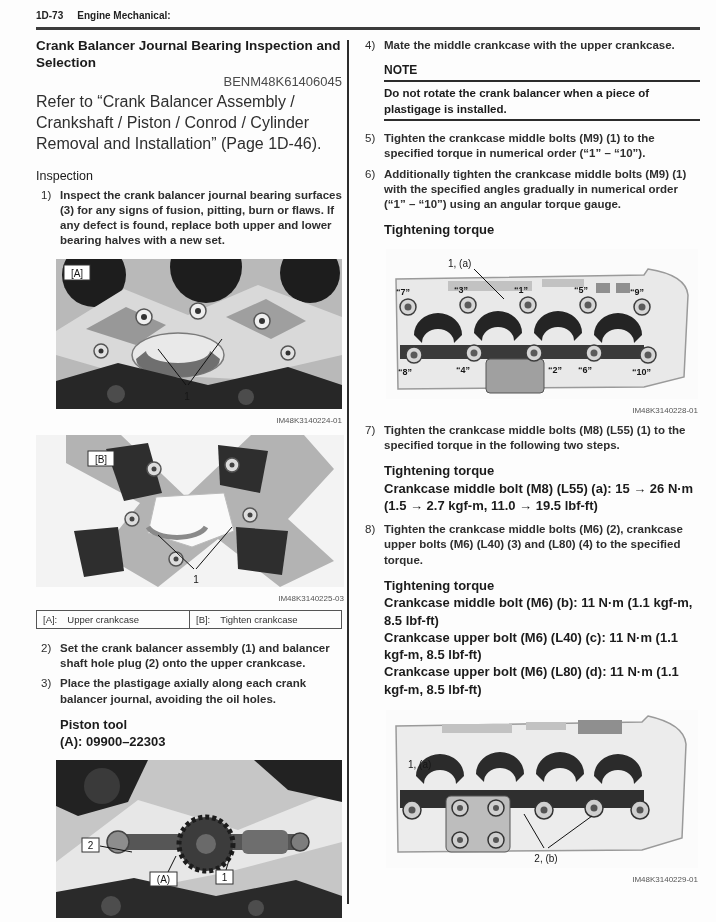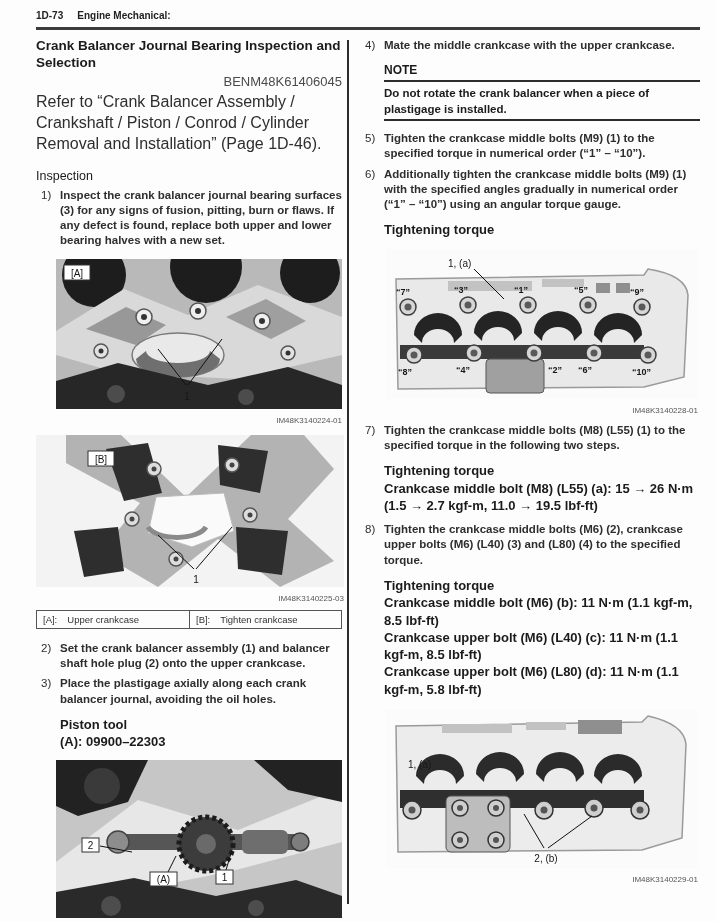--- a/index.html
+++ b/index.html
@@ -309,21 +309,21 @@
 
       <div class="step" style="margin-top:8px">
         <span class="num">8)</span>
         <span class="txt">Tighten the crankcase middle bolts (M6) (2), crankcase upper bolts (M6) (L40) (3) and (L80) (4) to the specified torque.</span>
       </div>
 
       <div class="indent-block">
         <div class="bh">Tightening torque</div>
         <div class="bl">Crankcase middle bolt (M6) (b):  11 N·m (1.1 kgf-m, 8.5 lbf-ft)</div>
         <div class="bl">Crankcase upper bolt (M6) (L40) (c):  11 N·m (1.1 kgf-m, 8.5 lbf-ft)</div>
-        <div class="bl">Crankcase upper bolt (M6) (L80) (d):  11 N·m (1.1 kgf-m, 5.8 lbf-ft)</div>
+        <div class="bl">Crankcase upper bolt (M6) (L80) (d):  11 N·m (1.1 kgf-m, 8.5 lbf-ft)</div>
       </div>
 
       <figure class="fig-right" style="margin-top:12px">
         <svg viewBox="0 0 312 158" width="312" height="158">
           <rect x="0" y="0" width="312" height="158" fill="#fbfbfb"></rect>
           <path d="M 10 16 L 256 12 L 262 6 Q 298 14 300 34 L 296 128 L 256 140 L 12 142 Z" fill="#ececec" stroke="#9a9a9a" stroke-width="1.5"></path>
           <rect x="56" y="14" width="70" height="9" fill="#c2c2c2"></rect>
           <rect x="140" y="12" width="40" height="8" fill="#c2c2c2"></rect>
           <rect x="192" y="10" width="44" height="14" fill="#8f8f8f"></rect>
           <path d="M 30 66 A 24 22 0 0 1 78 66 L 70 74 A 16 14 0 0 0 38 74 Z" fill="#2b2b2b"></path>

